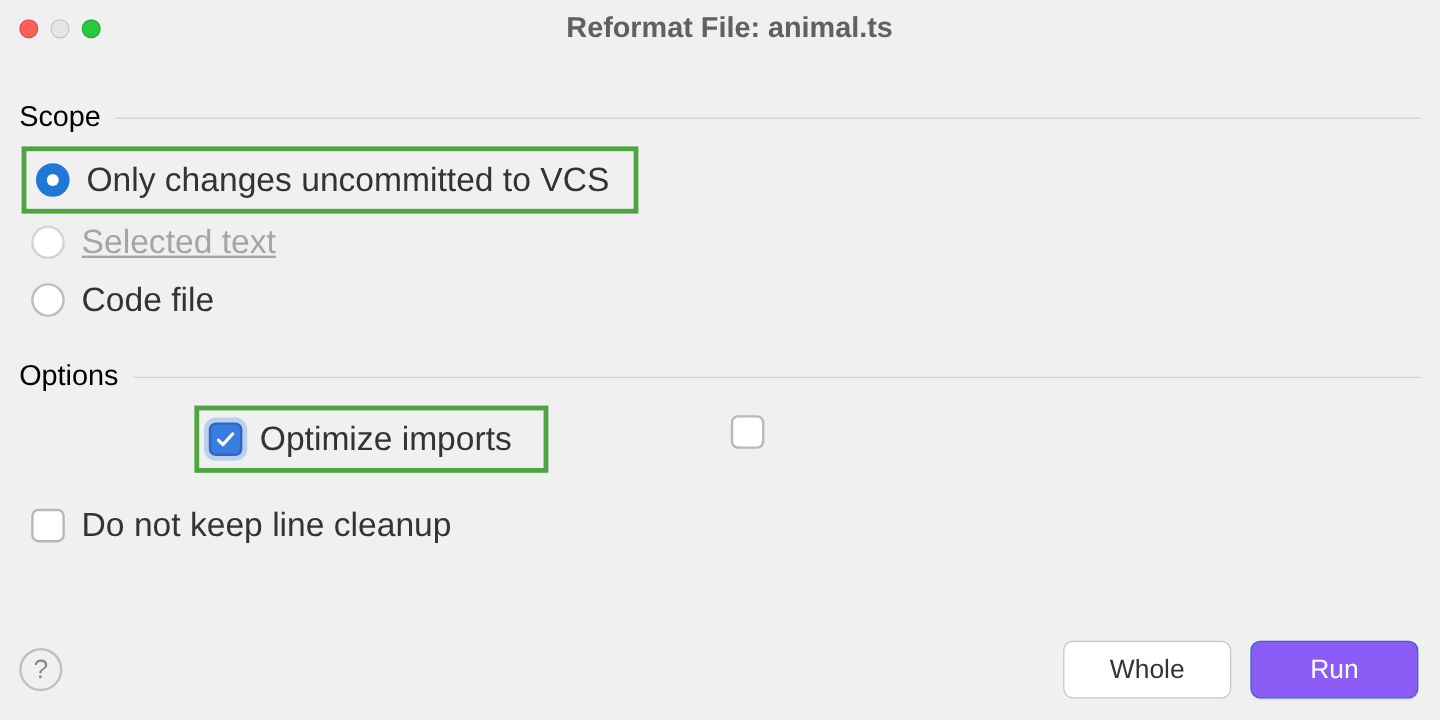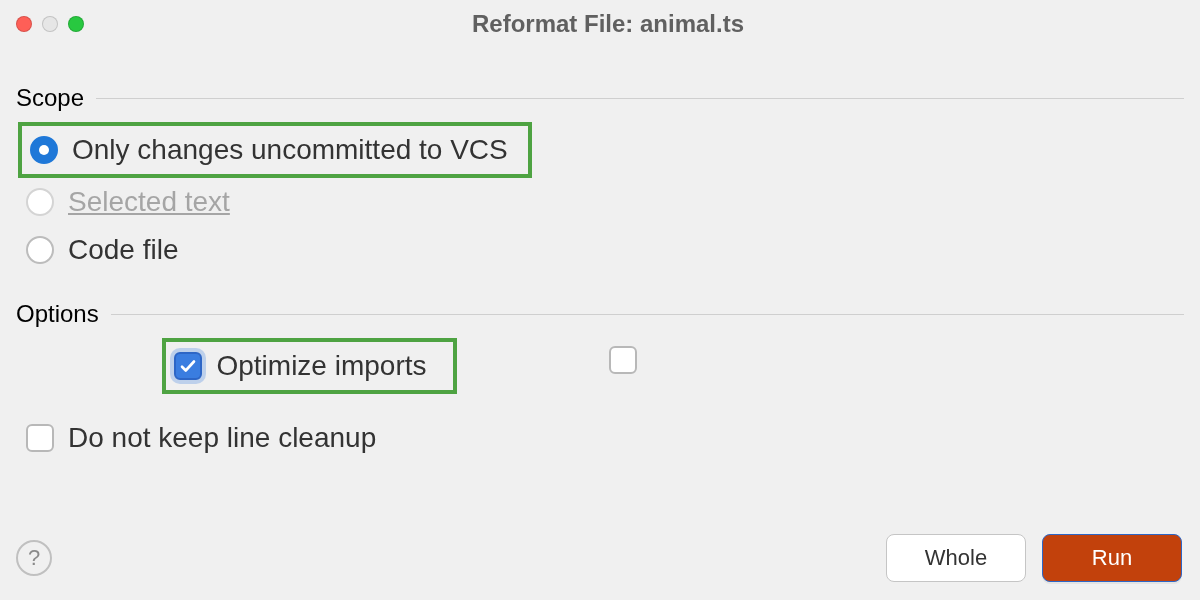--- a/index.html
+++ b/index.html
@@ -153,21 +153,21 @@
       padding: 10px 30px;
       border-radius: 8px;
       border: 1px solid #c5c5c5;
       background: #fff;
       color: #333;
       margin-left: 16px;
       min-width: 140px;
       text-align: center;
     }
     .btn.primary {
-      background: #c2410c;
+      background: #8b5cf6;
       border-color: #2d66c6;
       color: #fff;
       box-shadow: 0 2px 0 rgba(0,0,0,0.05);
     }
     .opt-highlight {
       display: inline-flex;
       border: 4px solid #4ea342;
       padding-right: 18px;
     }
   </style>

